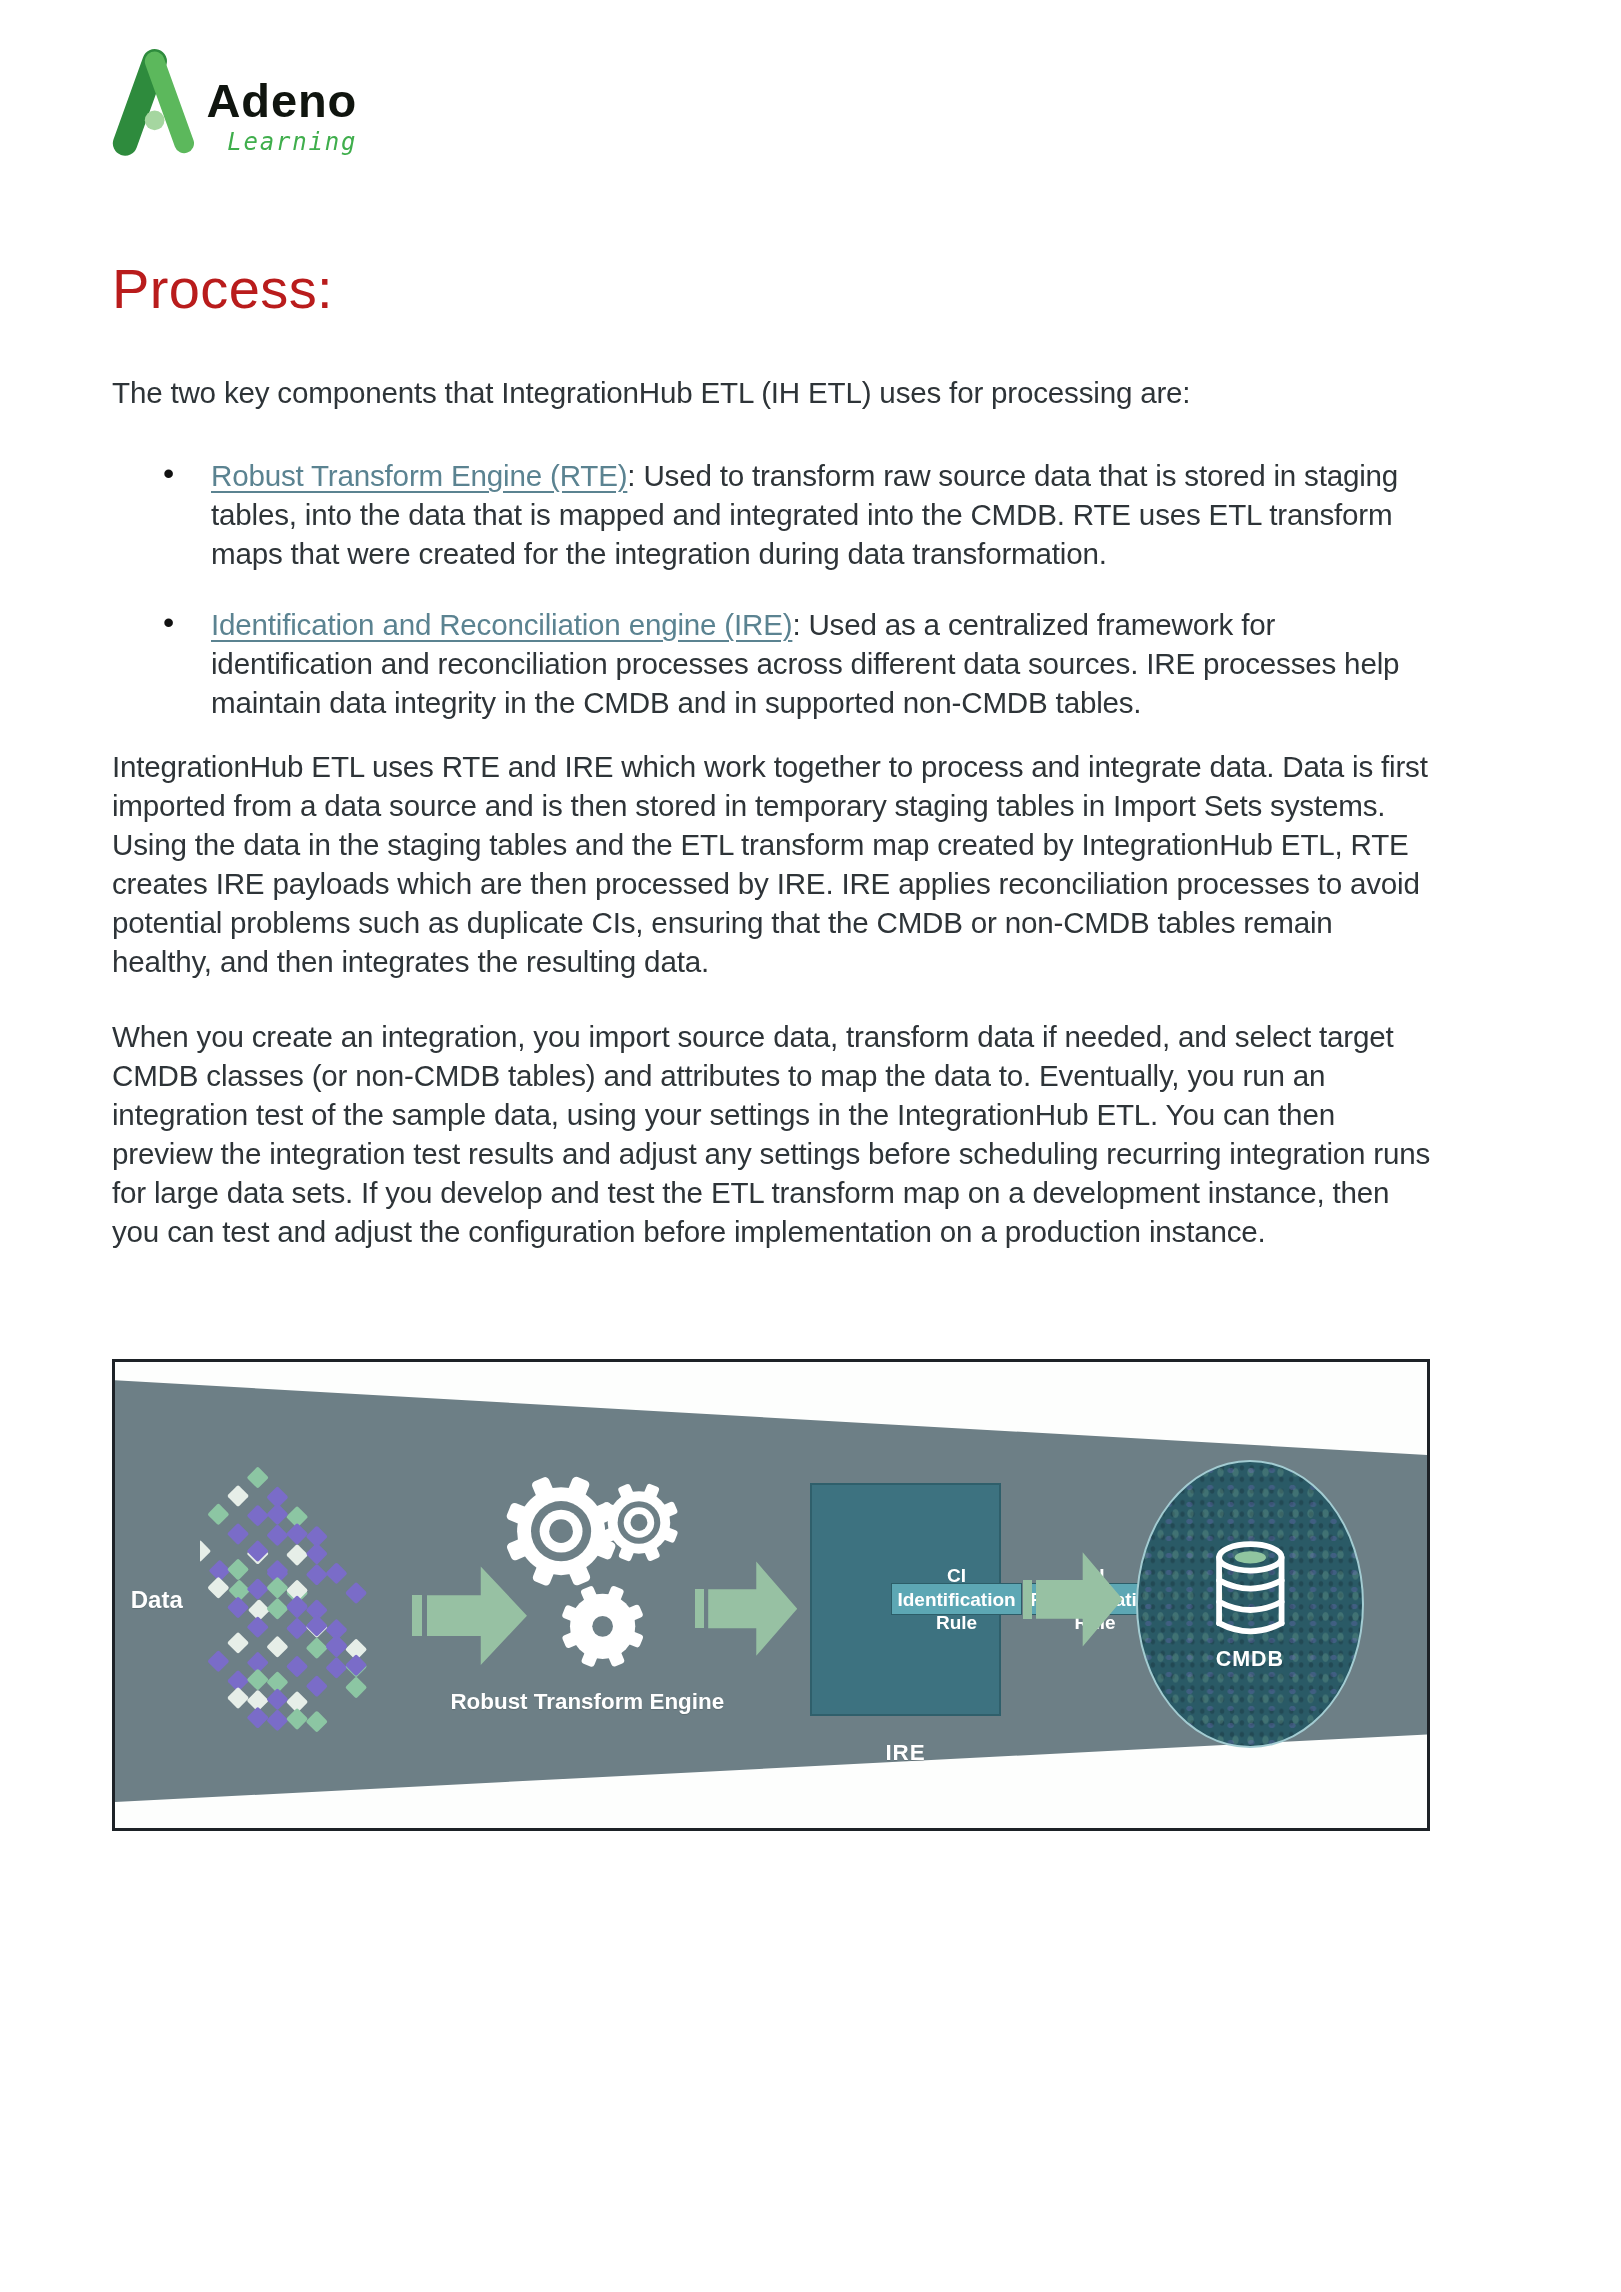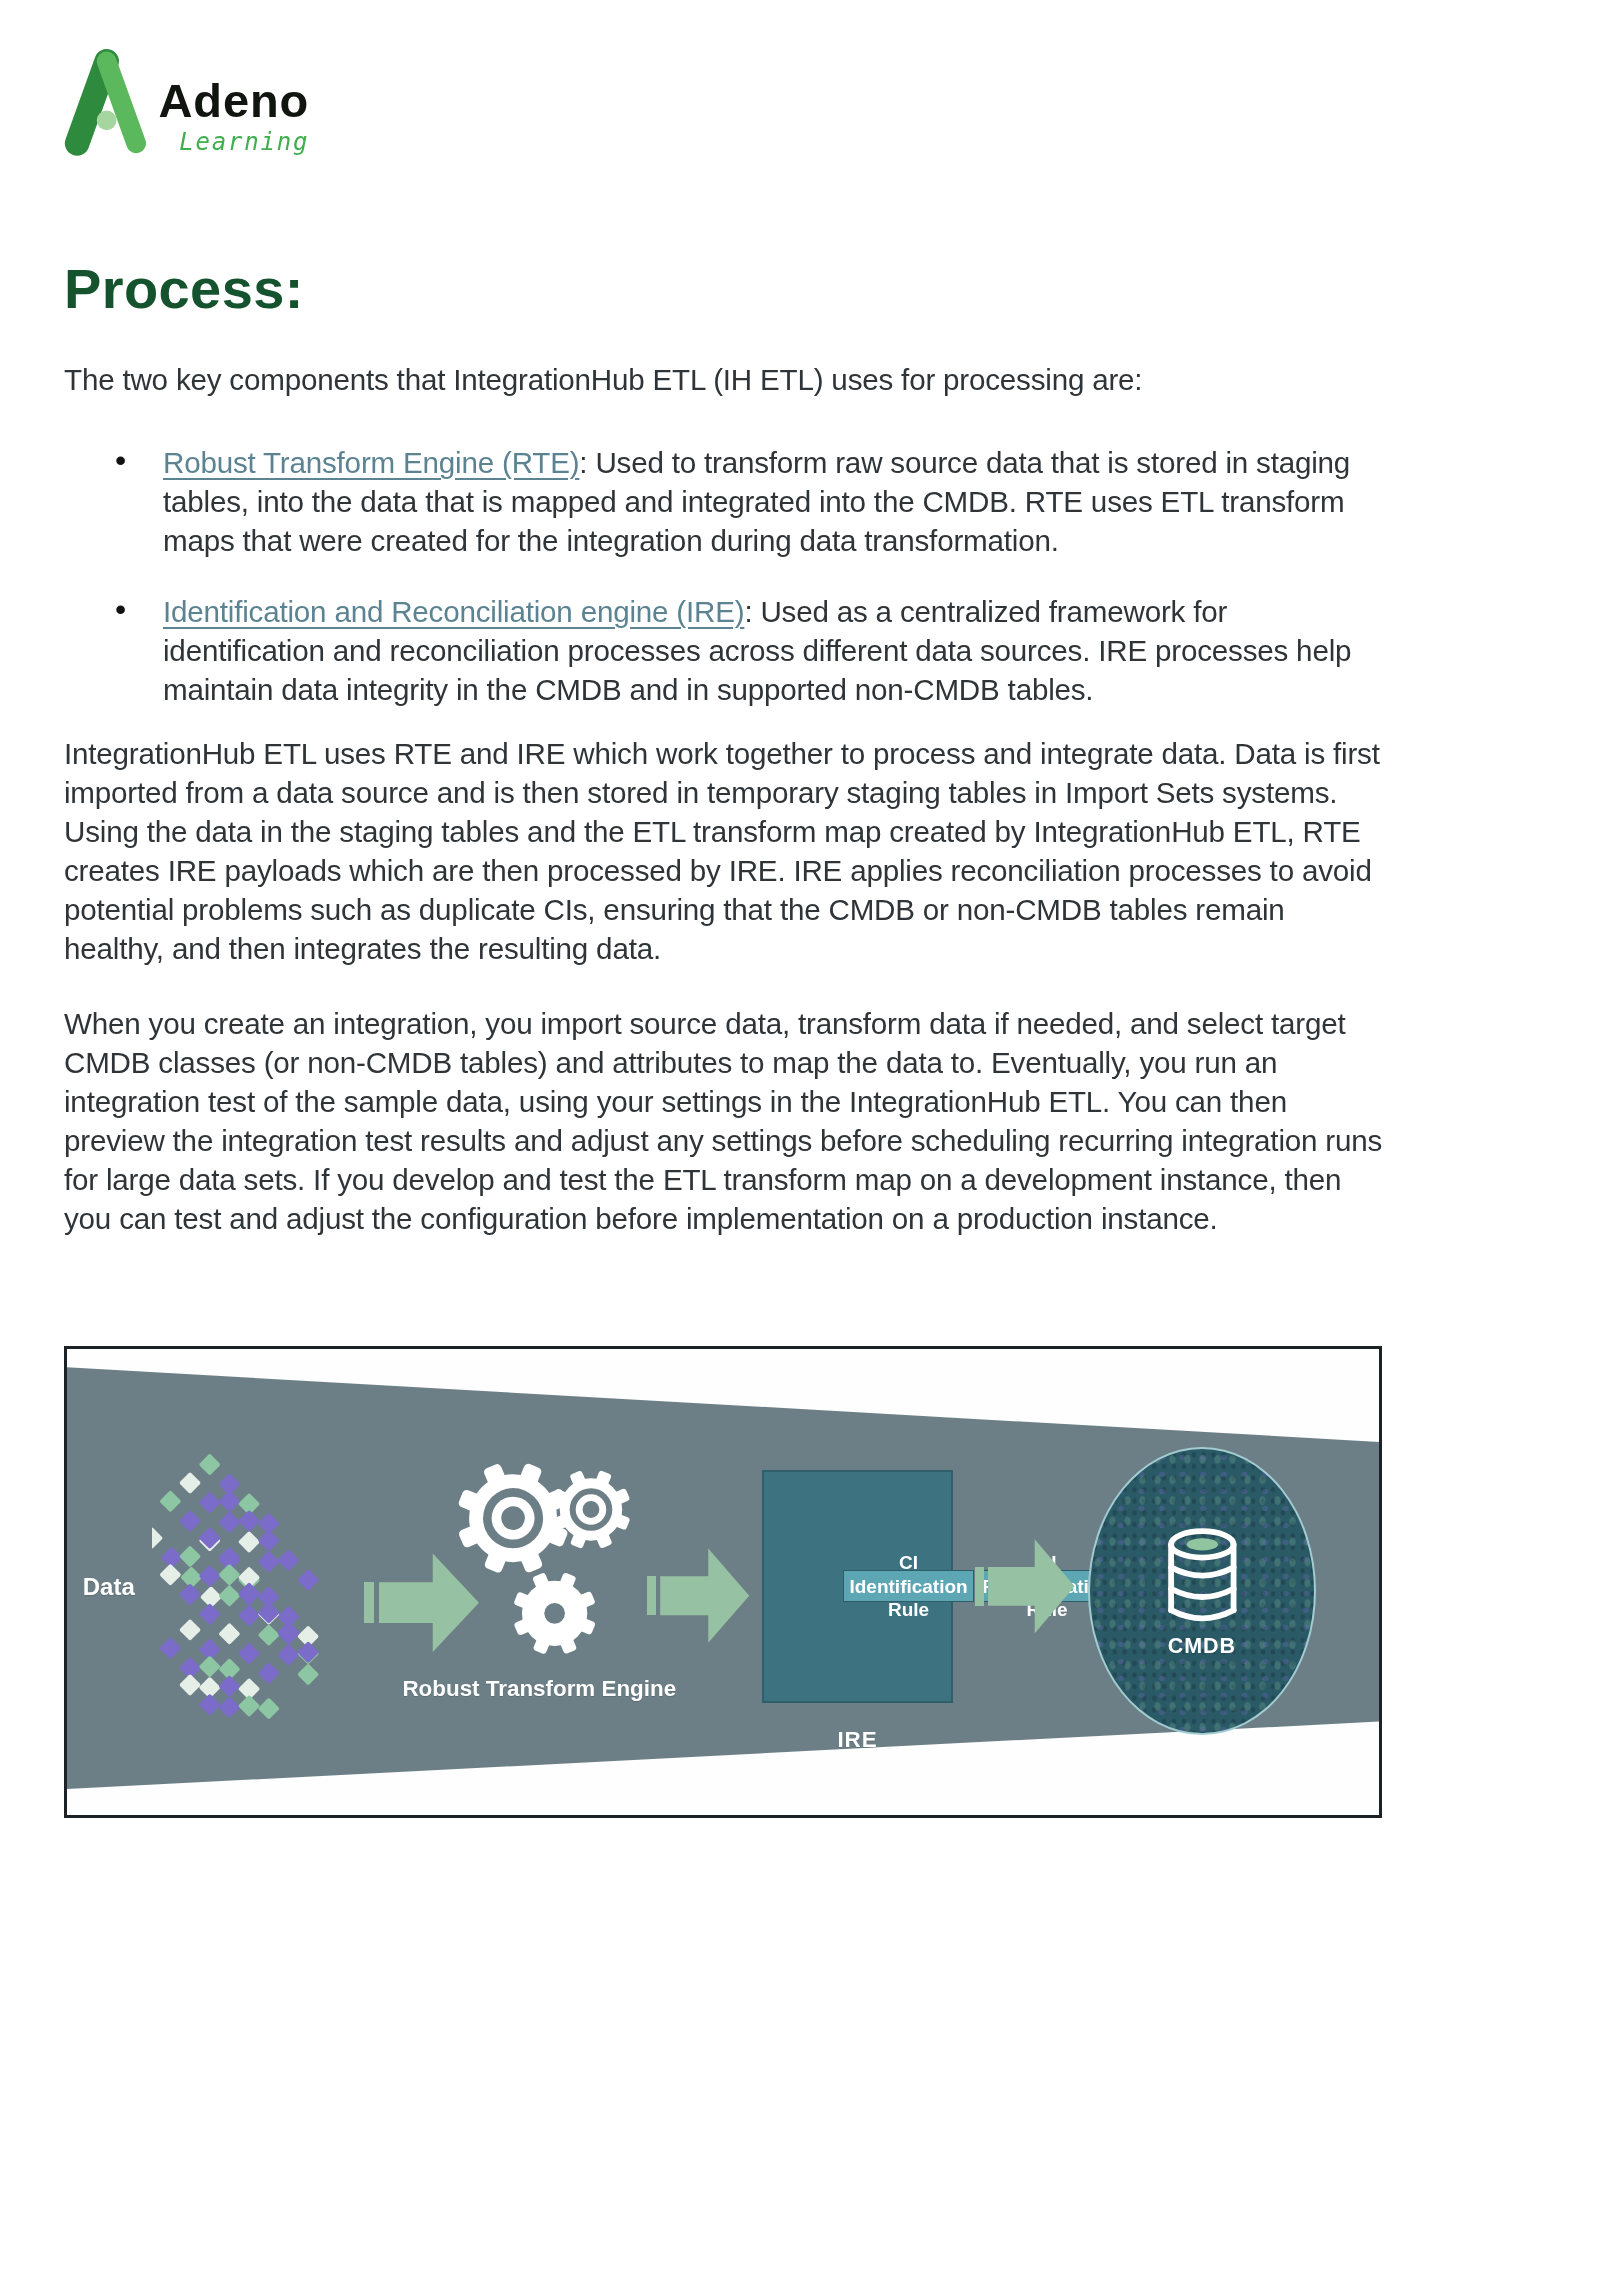--- a/index.html
+++ b/index.html
@@ -8,33 +8,33 @@
     --link-teal:#5b8391;
     --ire-outer:#3d7280;
     --ire-inner:#5da7b4;
     --cmdb-bg:#2a5a66;
     --cmdb-ring:#a3ccd2;
   }
   *{box-sizing:border-box;margin:0;padding:0}
   html,body{background:#ffffff}
   body{width:1622px;height:2293px;position:relative;overflow:hidden;
        font-family:"Liberation Sans","DejaVu Sans",sans-serif;color:#2e3438;}
-  .page{width:1622px;height:2293px;padding:47px 144px 0 64px;background:#fff}
+  .page{width:1622px;height:2293px;padding:47px 144px 0 112px;background:#fff}
 
   
   .logo-row{display:flex;align-items:flex-start;gap:12.5px;margin-bottom:86px;height:125px}
   .logo-mark{width:82px;height:109px;flex:0 0 auto}
   .logo-text{display:flex;flex-direction:column;align-items:flex-end;padding-top:30px}
   .logo-name{font-size:47px;font-weight:bold;color:#10150f;letter-spacing:0.9px;line-height:1}
   .logo-tagline{font-family:"DejaVu Sans Mono","Liberation Mono",monospace;
                 font-style:italic;font-weight:normal;font-size:24px;color:#3fae4c;
                 letter-spacing:1.8px;margin-top:4px}
 
   
-  h1{font-size:56px;font-weight:700;color:#14532d;letter-spacing:0.4px;margin-bottom:39px;line-height:1.12}
+  h1{font-size:56px;font-weight:400;color:#b91c1c;letter-spacing:0.4px;margin-bottom:52px;line-height:1.12}
   p.body-text{font-size:29.6px;line-height:39px;font-weight:300;color:#2e3438;letter-spacing:-0.2px;
               max-width:1325px;margin-bottom:44px}
   p.body-text.para{margin-bottom:36px}
   ul.key-list{list-style:none;margin:0 0 25px 0;padding-left:99px;max-width:1325px}
   ul.key-list li{position:relative;font-size:29.6px;line-height:39px;font-weight:300;letter-spacing:-0.2px}
   ul.key-list li + li{margin-top:32px}
   ul.key-list li::before{content:"\2022";position:absolute;left:-48px;top:-1.8px;
                          font-size:32px;color:#111}
   a.doc-link{color:var(--link-teal);text-decoration:underline;text-underline-offset:5.4px;
              text-decoration-thickness:1.8px;cursor:pointer}

